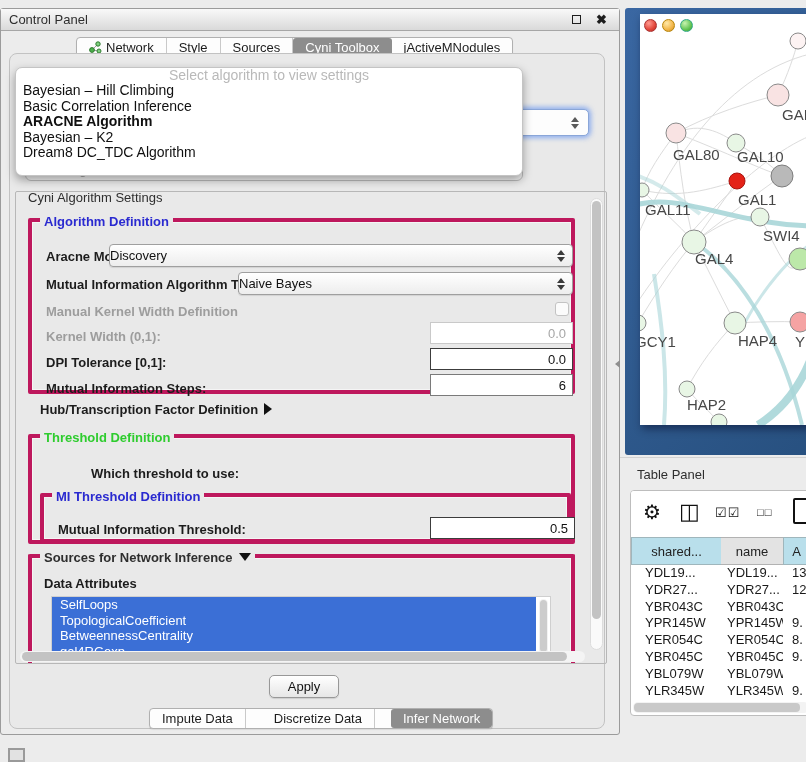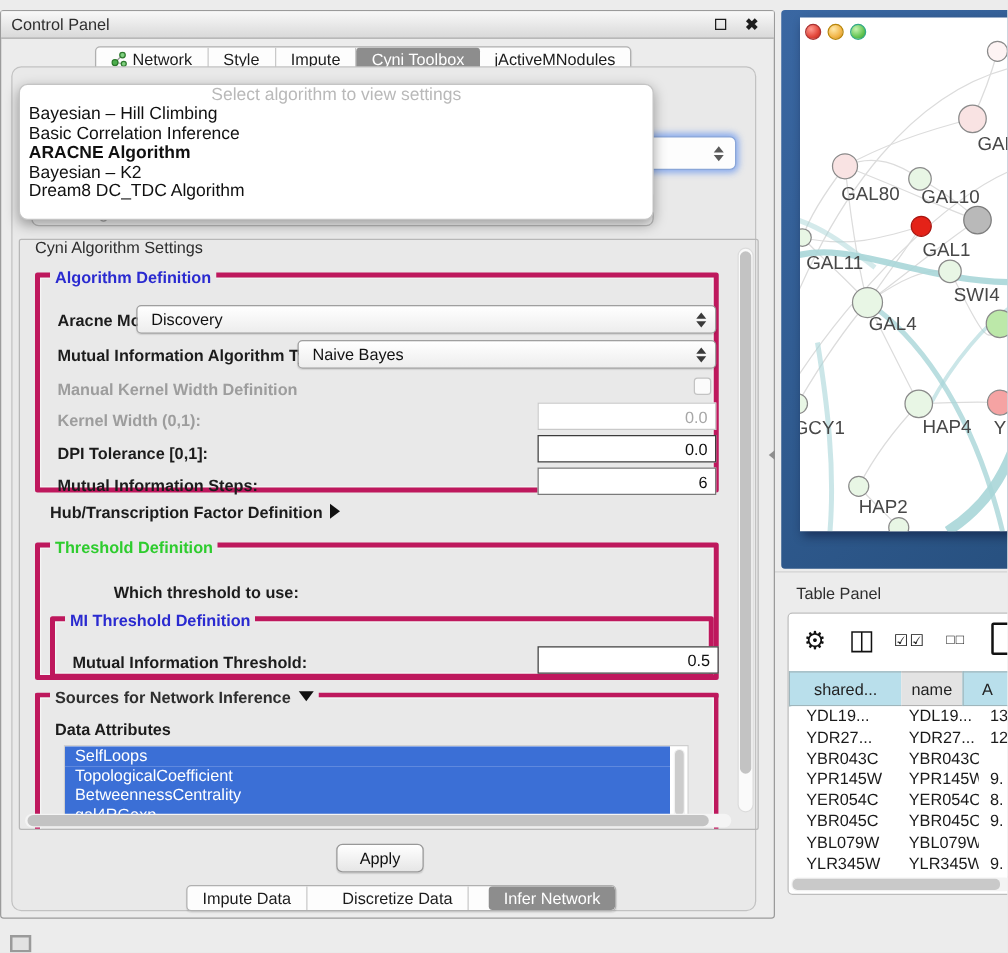--- a/index.html
+++ b/index.html
@@ -55,21 +55,21 @@
   .cyni-group { position:absolute; left:14px; top:182px; width:592px; height:473px; overflow:hidden;
     border:1px solid #b7b7b7; border-radius:2px; }
   .cyni-legend { position:absolute; top:-1px; left:8px; background:#e9e9e9; padding:0 4px;
     font-size:13px; color:#2e2e2e; height:14px; line-height:13px; z-index:2;}
 
   .lbl { position:absolute; font-size:13px; font-weight:bold; color:#1c1c1c; white-space:nowrap; }
   .lbl.dis { color:#9d9d9d; }
 
   .combo { position:absolute; height:23px; background:linear-gradient(#ffffff,#ededed);
     border:1px solid #9f9f9f; border-radius:4px; font-size:13px; color:#111;
-    display:flex; align-items:center; padding-left:11px; box-shadow:0 1px 1px rgba(0,0,0,.1); }
+    display:flex; align-items:center; box-shadow:0 1px 1px rgba(0,0,0,.1); }
   .spin { position:absolute; right:8px; top:4px; width:8px; height:14px; }
   .spin::before { content:""; position:absolute; left:1px; top:1px; border-left:4px solid transparent;
     border-right:4px solid transparent; border-bottom:5px solid #3a3a3a; }
   .spin::after { content:""; position:absolute; left:1px; bottom:1px; border-left:4px solid transparent;
     border-right:4px solid transparent; border-top:5px solid #3a3a3a; }
   .spin.sm::before{ border-bottom-color:#5a5a5a; } .spin.sm::after{ border-top-color:#5a5a5a; }
 
   .field { position:absolute; height:22px; background:#fff; border:1px solid #b9b9b9;
     font-size:13px; color:#111; text-align:right; padding:3px 6px 0 0; }
   .field.dis { color:#a7a7a7; border-color:#c9c9c9; }
@@ -167,21 +167,21 @@
           <circle cx="3" cy="9" r="2.4" fill="#4cae4c" stroke="#2d7a2d"></circle>
           <circle cx="9" cy="3" r="2.2" fill="#7fd07f" stroke="#2d7a2d"></circle>
           <circle cx="10" cy="10" r="2" fill="#7fd07f" stroke="#2d7a2d"></circle>
         </svg>
         <span>Network</span>
       </div>
       <div class="tabseg">
         <span>Style</span>
       </div>
       <div class="tabseg">
-        <span>Impute</span>
+        <span>Sources</span>
       </div>
       <div class="tabseg sel">
         <span>Cyni Toolbox</span>
       </div>
       <div class="tabseg">
         <span>jActiveMNodules</span>
       </div>
     </div>
 
     <div class="cp-content"></div>
@@ -374,21 +374,21 @@
     <div class="tp-toolbar">
       <span class="tp-icon tp-gear">⚙</span>
       <span class="tp-icon tp-cols">◫</span>
       <span class="tp-icon tp-checks">☑☑</span>
       <span class="tp-icon tp-boxes">□□</span>
       <span class="tp-doc"></span>
     </div>
 
     <div class="tp-header">
       <div class="tp-hcell selcol" style="width:90px;">shared...</div>
-      <div class="tp-hcell plaincol" style="width:49px;">name</div>
+      <div class="tp-hcell plaincol" style="width:62px;">name</div>
       <div class="tp-hcell selcol" style="flex:1;">A</div>
     </div>
 
     <div class="tp-rows">
       <div class="tp-row">
         <span class="tp-c1">YDL19...</span>
         <span class="tp-c2">YDL19...</span>
         <span class="tp-c3">13</span>
       </div>
       <div class="tp-row">

